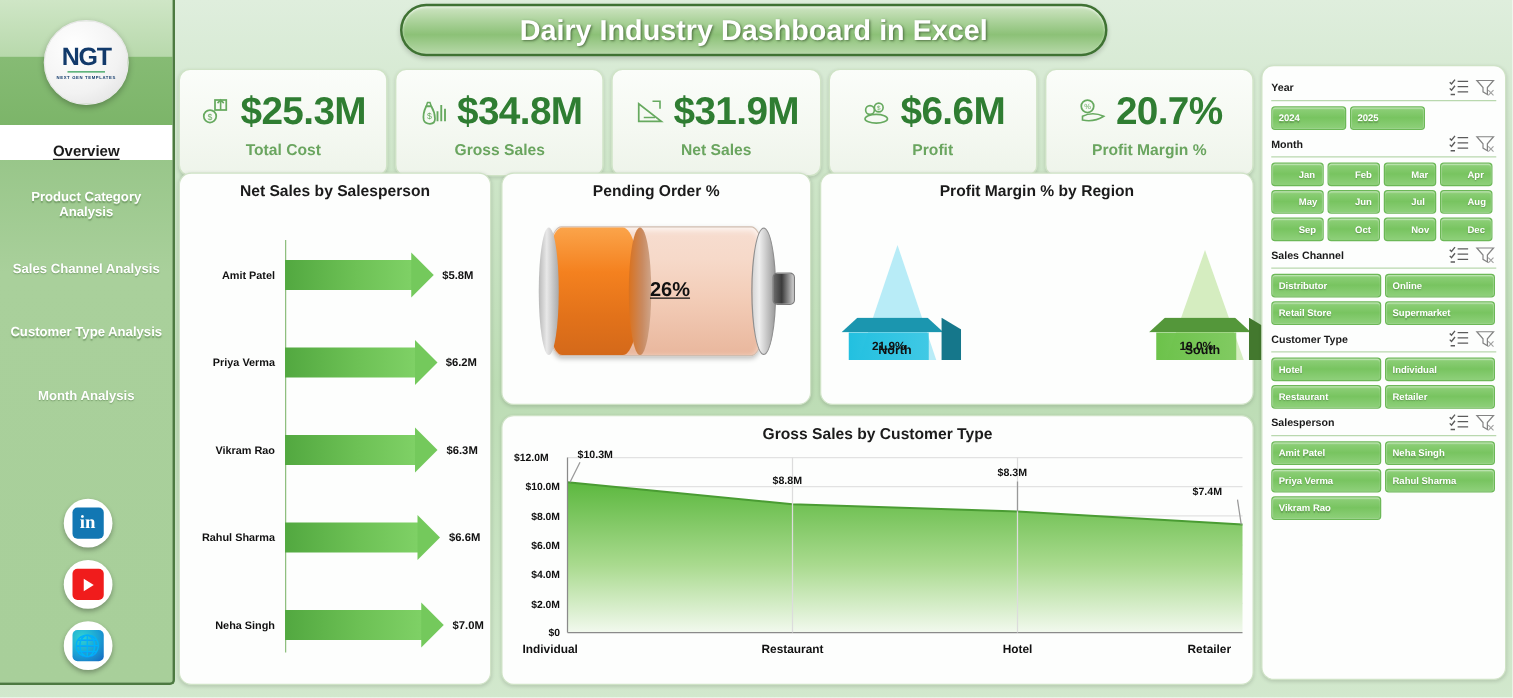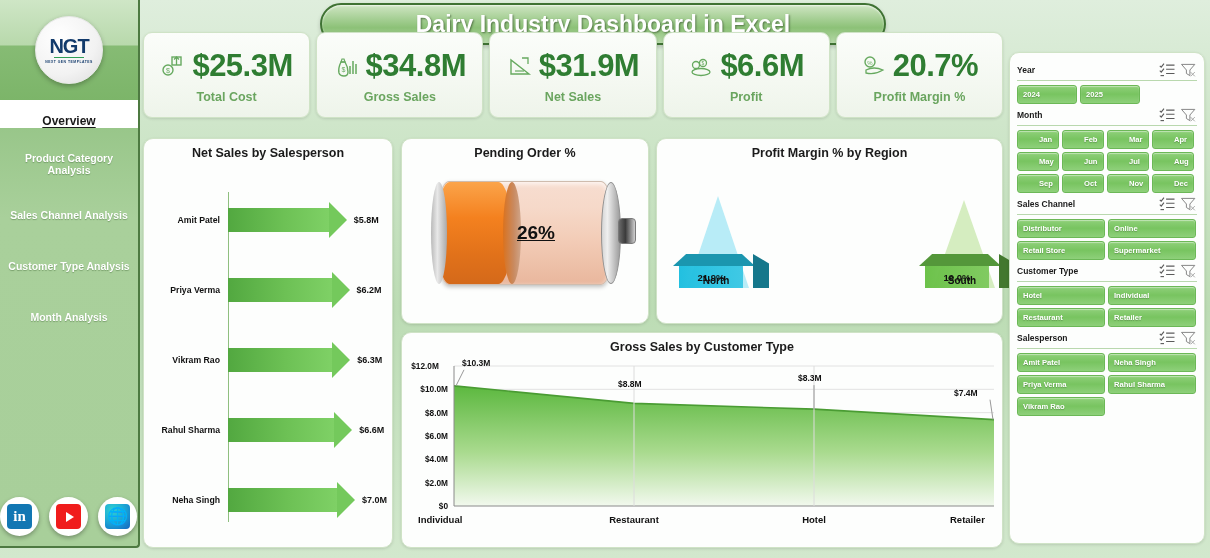--- a/index.html
+++ b/index.html
@@ -44,21 +44,21 @@
     text-decoration: underline; text-underline-offset: 2px;
   }
   .nav-item {
     height: 51px; display: flex; align-items: center; justify-content: center;
     font-size: 10.5px; font-weight: bold; color: #ffffff;
     text-shadow: 0 1px 1px rgba(80,120,70,.55);
     padding: 0 4px; text-align: center;
   }
   .nav-spacer { height: 10px; }
   .socials { position: absolute; left: 0; width: 140px; bottom: 10px;
-    display: flex; flex-direction: row; align-items: center; gap: 10px; }
+    display: flex; flex-direction: column; align-items: center; gap: 10px; }
   .social {
     width: 39px; height: 39px; border-radius: 50%; background: #ffffff;
     box-shadow: 0 2px 4px rgba(0,0,0,.3);
     display: flex; align-items: center; justify-content: center;
   }
   .social .inner { width: 25px; height: 25px; border-radius: 4px; display:flex; align-items:center; justify-content:center; }
   .ln { background: #1277b3; color: #fff; font-size: 15px; font-weight: bold; font-family: "Liberation Serif", serif; }
   .yt { background: #f01c1c; border-radius: 7px; }
   .yt .tri { width: 0; height: 0; border-left: 8px solid #fff; border-top: 5px solid transparent; border-bottom: 5px solid transparent; margin-left:2px; }
   .web { background: radial-gradient(circle at 30% 25%, #31d2d2 0%, #1a9fd4 55%, #1565c0 100%); border-radius: 50%; color: #fff; font-size: 17px; }
@@ -71,21 +71,21 @@
     border: 2px solid #3f7233;
     box-shadow: inset 0 1px 2px rgba(255,255,255,.7), 0 2px 4px rgba(0,0,0,.18);
     display: flex; align-items: center; justify-content: center;
   }
   .title-banner span {
     font-size: 23px; font-weight: bold; color: #ffffff;
     text-shadow: 1px 1px 2px rgba(60,90,50,.75);
   }
 
   
-  .kpi-row { position: absolute; left: 143px; top: 32px; width: 860px; height: 86px;
+  .kpi-row { position: absolute; left: 143px; top: 55px; width: 860px; height: 86px;
     display: flex; gap: 6px; }
   .kpi-card {
     flex: 1; background: linear-gradient(180deg, #fbfdfa 0%, #f4f8f1 60%, #eef4ea 100%);
     border: 1px solid #cfe3c6; border-radius: 9px;
     box-shadow: 0 1px 3px rgba(0,0,0,.12);
     display: flex; flex-direction: column; align-items: center; justify-content: center;
     position: relative;
   }
   .kpi-top { display: flex; align-items: center; gap: 6px; margin-top: 2px; }
   .kpi-icon { width: 26px; height: 24px; position: relative; opacity: .85; }
@@ -150,21 +150,21 @@
     border: 1px solid #8f8f8f;
   }
   .batt-nub {
     position: absolute; right: -22px; top: 36px; width: 18px; height: 26px;
     border-radius: 4px;
     background: linear-gradient(90deg, #6a6a6a 0%, #3b3b3b 40%, #cfcfcf 100%);
     border: 1px solid #7a7a7a;
   }
   .batt-text { position: absolute; left: 0; top: 0; width: 100%; height: 100%;
     display: flex; align-items: center; justify-content: center;
-    font-size: 19px; font-weight: bold; color: #111; padding-left: 22px; z-index: 4; text-decoration: underline; }
+    font-size: 16px; font-weight: bold; color: #111; padding-left: 22px; z-index: 4; text-decoration: underline; }
 
   
   .pyr-area { position: relative; width: 100%; height: 150px; }
   .pyr-group { position: absolute; bottom: 22px; width: 86px; height: 118px; }
   .pyr-cone {
     position: absolute; left: 14px; bottom: 0; width: 0; height: 0;
     border-left: 31px solid transparent; border-right: 31px solid transparent;
   }
   .pyr-base {
     position: absolute; left: 0; bottom: 0; width: 82px; height: 34px;

